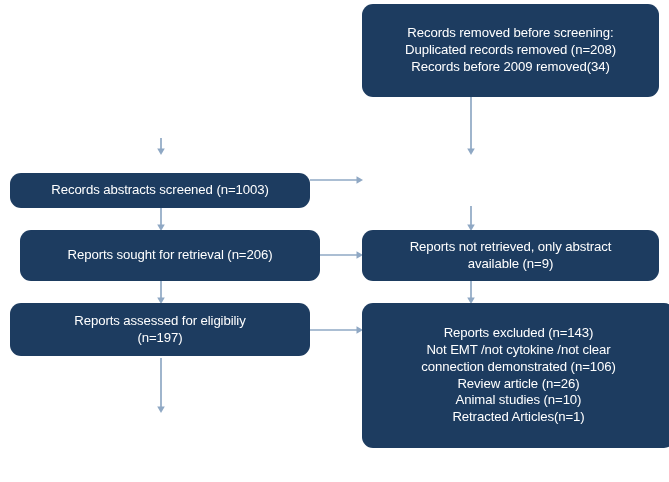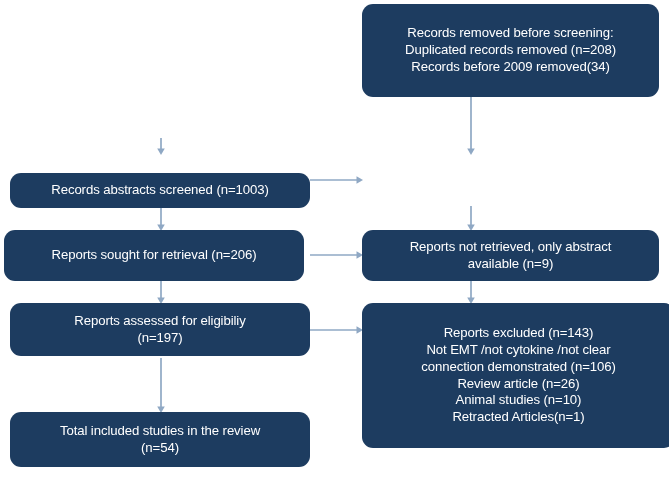--- a/index.html
+++ b/index.html
@@ -31,21 +31,21 @@
     font-family: "Liberation Sans", sans-serif;
     font-size: 13.2px;
     line-height: 1.28;
     padding: 4px 8px;
     white-space: pre-line;
     letter-spacing: -0.1px;
   }
   
   #box-identification { left: 10px;  top: 4px;   width: 300px; height: 134px; }
   #box-screened       { left: 10px;  top: 155px; width: 300px; height: 35px; margin-top: 18px;  }
-  #box-sought         { left: 4px;  top: 230px; width: 300px; height: 51px;  }
+  #box-sought         { left: 20px;  top: 230px; width: 300px; height: 51px;  }
   #box-assessed       { left: 10px;  top: 303px; width: 300px; height: 53px;  }
   #box-included       { left: 10px;  top: 412px; width: 300px; height: 55px;  }
   
   #box-removed        { left: 362px; top: 4px;   width: 297px; height: 93px;  }
   #box-excluded-nr    { left: 362px; top: 155px; width: 297px; height: 51px;  }
   #box-not-retrieved  { left: 362px; top: 230px; width: 297px; height: 51px;  }
   #box-excluded-full  { left: 362px; top: 303px; width: 313px; height: 145px; }
 
   
   .conn {
@@ -147,16 +147,14 @@
   <div class="flow-box" id="box-assessed">Reports assessed for eligibiliy
 (n=197)</div>
 
   <div class="flow-box" id="box-excluded-full">Reports excluded (n=143)
 Not EMT /not cytokine /not clear
 connection demonstrated (n=106)
 Review article (n=26)
 Animal studies (n=10)
 Retracted Articles(n=1)</div>
 
-  <div class="flow-box" id="box-included">Total included studies in the review
-(n=54)</div>
 
 </div>
 
 </body></html>

